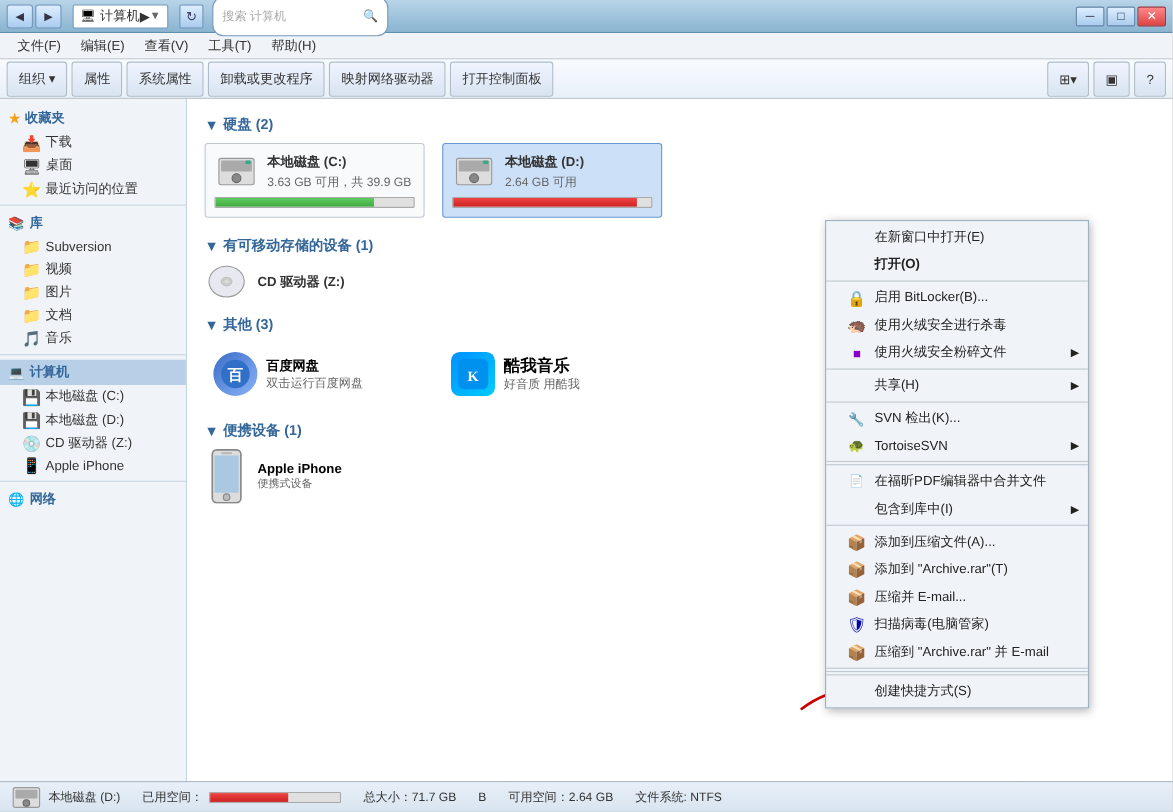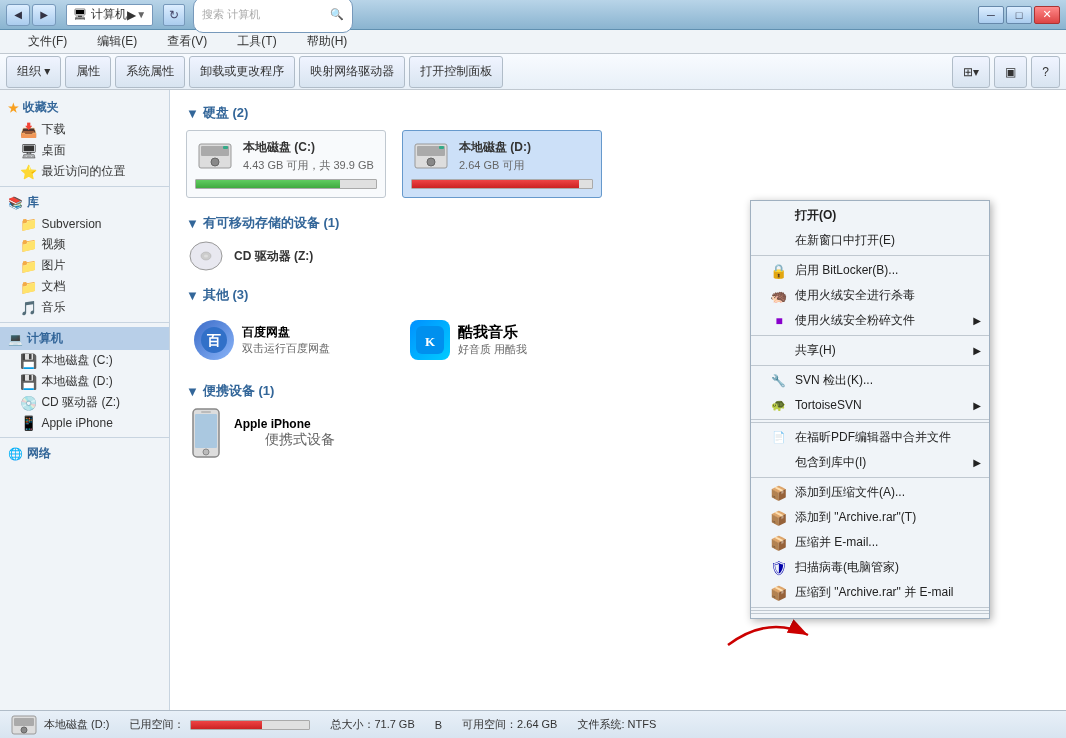--- a/index.html
+++ b/index.html
@@ -78,21 +78,20 @@
       border-bottom: 1px solid #c0c8d0;
       display: flex; align-items: center;
       padding: 0 8px; gap: 2px;
     }
     .menu-item {
       padding: 2px 8px;
       cursor: pointer;
       border-radius: 2px;
       color: #333;
       font-size: 12px;
-      margin-left: 12px;
     }
 
     
     .toolbar {
       height: 36px;
       background: linear-gradient(to bottom, #f8fbff, #e8f0f8);
       border-bottom: 1px solid #c0c8d0;
       display: flex; align-items: center;
       padding: 0 6px; gap: 4px;
     }
@@ -407,21 +406,21 @@
           <div class="drive-icon">
             <svg width="40" height="32" viewBox="0 0 40 32">
               <rect x="4" y="4" width="32" height="24" rx="2" fill="#ddd" stroke="#999" stroke-width="1"></rect>
               <rect x="6" y="6" width="28" height="10" rx="1" fill="#aaa"></rect>
               <circle cx="20" cy="22" r="4" fill="#888" stroke="#666" stroke-width="1"></circle>
               <rect x="28" y="6" width="5" height="3" rx="1" fill="#3a8"></rect>
             </svg>
           </div>
           <div class="drive-info">
             <div class="drive-name">本地磁盘 (C:)</div>
-            <div class="drive-free">4.43 GB 可用，共 39.9 GB</div>
+            <div class="drive-free">3.63 GB 可用，共 39.9 GB</div>
           </div>
         </div>
         <div class="progress-bar">
           <div class="progress-fill green" style="width:80%;"></div>
         </div>
       </div>
 
       <div class="drive-item selected">
         <div class="drive-item-header">
           <div class="drive-icon">
@@ -506,34 +505,34 @@
         <div class="portable-icon">
           <svg width="30" height="50" viewBox="0 0 30 50">
             <rect x="2" y="1" width="26" height="48" rx="4" fill="#ddd" stroke="#888" stroke-width="1.5"></rect>
             <rect x="4" y="6" width="22" height="34" rx="1" fill="#aac8e0"></rect>
             <circle cx="15" cy="44" r="3" fill="#bbb" stroke="#888" stroke-width="1"></circle>
             <rect x="10" y="3" width="10" height="2" rx="1" fill="#bbb"></rect>
           </svg>
         </div>
         <div>
           <div style="font-size:12px;font-weight:bold;">Apple iPhone</div>
-          <div style="font-size:14px;color:#666;margin-left:31px;">便携式设备</div>
+          <div style="font-size:10px;color:#666;">便携式设备</div>
         </div>
       </div>
     </div>
 
     <div class="context-menu">
+      <div class="ctx-item">
+        <span class="ctx-icon"></span>
+        <span>在新窗口中打开(E)</span>
+      </div>
       <div class="ctx-item bold">
         <span class="ctx-icon"></span>
         <span>打开(O)</span>
       </div>
-      <div class="ctx-item">
-        <span class="ctx-icon"></span>
-        <span>在新窗口中打开(E)</span>
-      </div>
       <div class="ctx-separator"></div>
       <div class="ctx-item">
         <span class="ctx-icon">🔒</span>
         <span>启用 BitLocker(B)...</span>
       </div>
       <div class="ctx-item">
         <span class="ctx-icon" style="color:#f60;">🦔</span>
         <span>使用火绒安全进行杀毒</span>
       </div>
       <div class="ctx-item">
@@ -585,20 +584,24 @@
         <span class="ctx-icon" style="color:#00a;">🛡</span>
         <span>扫描病毒(电脑管家)</span>
       </div>
       <div class="ctx-item">
         <span class="ctx-icon" style="color:#c00;">📦</span>
         <span>压缩到 "Archive.rar" 并 E-mail</span>
       </div>
       <div class="ctx-separator"></div>
       <div class="ctx-separator"></div>
       <div class="ctx-separator"></div>
+      <div class="ctx-item">
+        <span class="ctx-icon"></span>
+        <span>创建快捷方式(S)</span>
+      </div>
 
     </div>
 
     <svg style="position:absolute;bottom:55px;right:248px;width:100px;height:50px;pointer-events:none;">
       <defs>
         <marker id="arrowhead" markerWidth="8" markerHeight="6" refX="8" refY="3" orient="auto">
           <polygon points="0 0, 8 3, 0 6" fill="#cc0000"></polygon>
         </marker>
       </defs>
       <path d="M 10 40 Q 50 10 90 30" stroke="#cc0000" stroke-width="2.5" fill="none" marker-end="url(#arrowhead)"></path>

